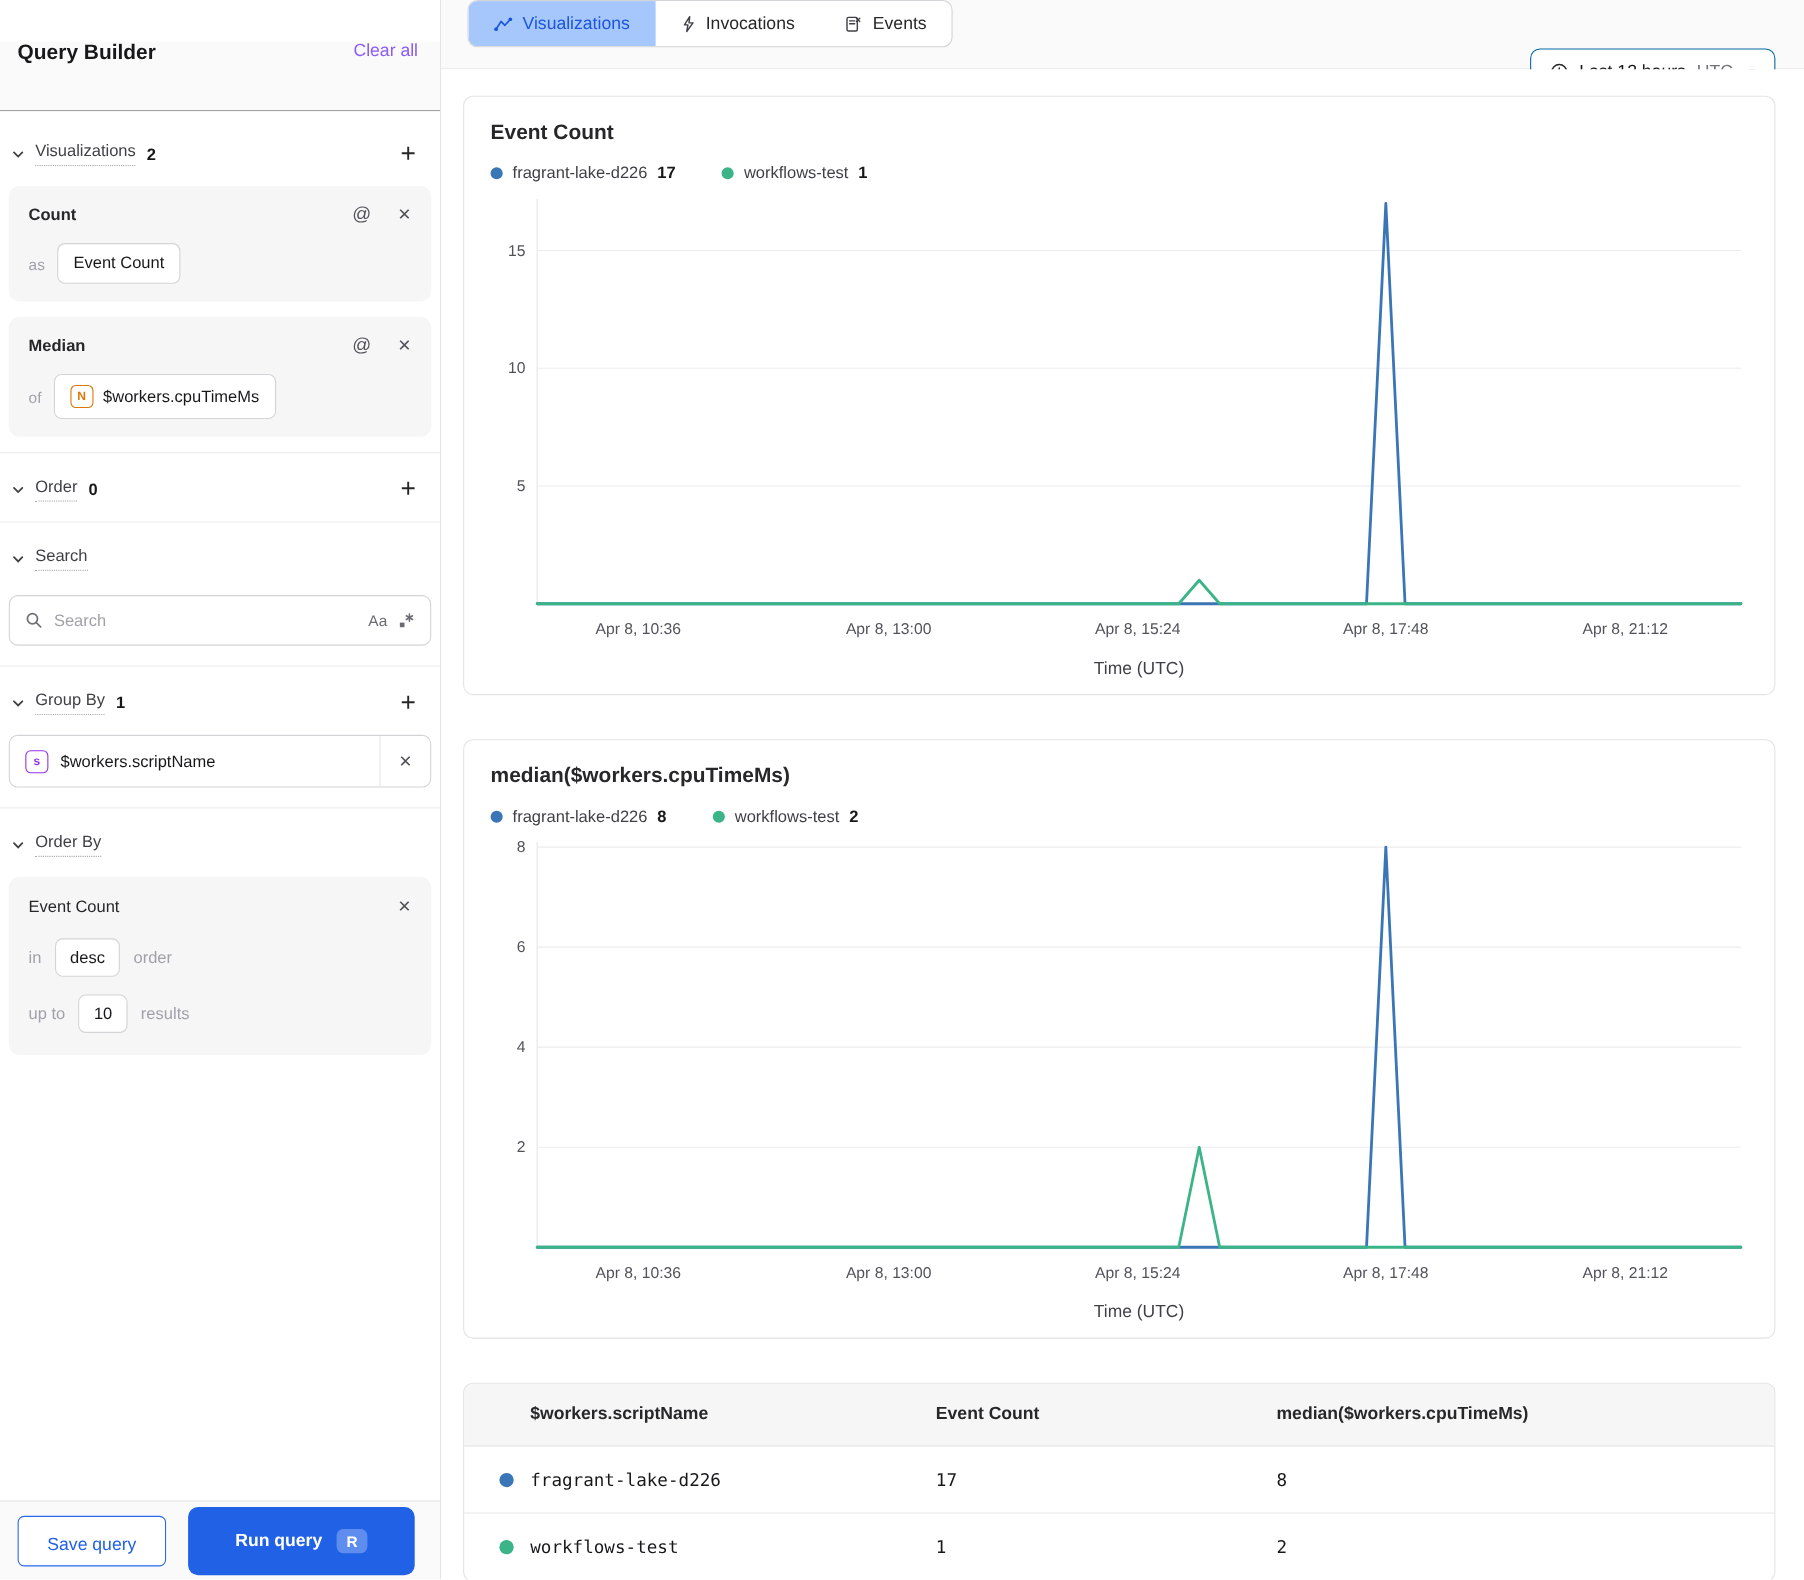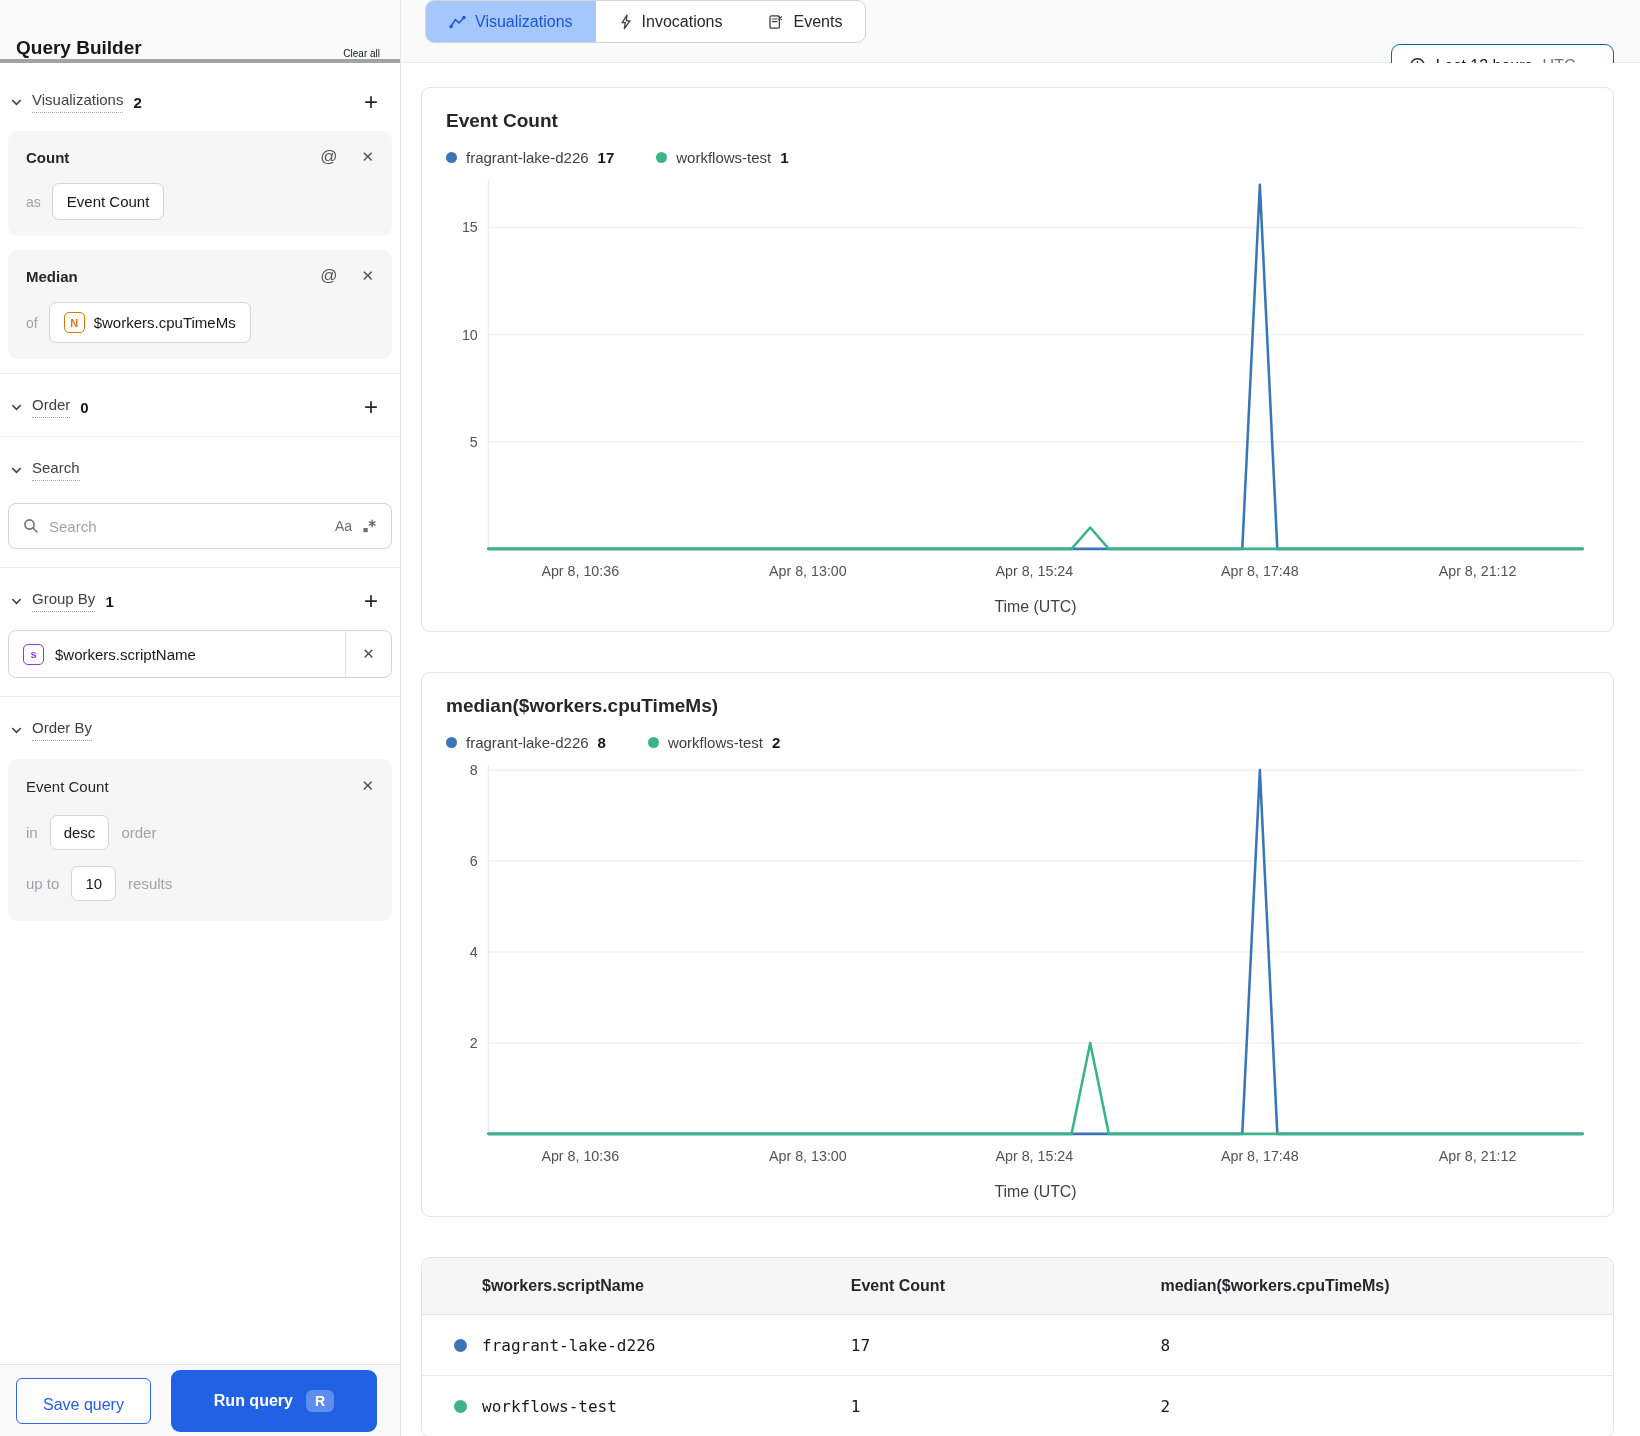--- a/index.html
+++ b/index.html
@@ -1,23 +1,23 @@
 <!DOCTYPE html>
 <html><head>
 <meta charset="utf-8">
 <style>
   * { margin:0; padding:0; box-sizing:border-box; }
   html,body { width:1640px; height:1436px; }
   body { display:flex; font-family:"Liberation Sans", sans-serif; background:#fff; color:#18181b; }
 
   
   .sidebar { width:401px; flex:0 0 401px; border-right:1px solid #e4e4e7; display:flex; flex-direction:column; background:#fff; }
-  .sidebar-header { height:63px; flex:0 0 63px; background:#fafafa; border-bottom:4px solid #a3a3a3; display:flex; align-items:flex-end; justify-content:space-between; padding:0 20px 0 16px; }
+  .sidebar-header { height:63px; flex:0 0 63px; background:#fafafa; border-bottom:1px solid #a3a3a3; display:flex; align-items:flex-start; justify-content:space-between; padding:0 20px 0 16px;margin-top:38px; }
   .sb-title { font-size:19px; font-weight:700; color:#18181b; }
-  .link-btn { font-size:10px; color:#0f172a; background:none; border:none; cursor:pointer; font-family:inherit; }
+  .link-btn { font-size:16px; color:#8b5cf6; background:none; border:none; cursor:pointer; font-family:inherit; }
   .sidebar-body { flex:1; overflow:hidden; padding-top:6px; }
 
   .sec-header { display:flex; align-items:center; padding:22px 22px 6px 10px; }
   .sec-chevron { width:14px; height:14px; margin-right:8px; display:flex; align-items:center; cursor:pointer; }
   .sec-label { font-size:15px; color:#3f3f46; border-bottom:1.5px dotted #a8a8ad; padding-bottom:4px; cursor:pointer; }
   .sec-count { font-size:15px; font-weight:700; color:#18181b; margin-left:10px; }
   .sec-plus { margin-left:auto; font-size:24px; font-weight:300; color:#27272a; line-height:14px; cursor:pointer; background:none; border:none; font-family:inherit; }
 
   .qcard { background:#f6f6f7; border-radius:10px; margin:12px 8px 14px; padding:16px 18px; }
   .qcard-head { display:flex; align-items:center; }

